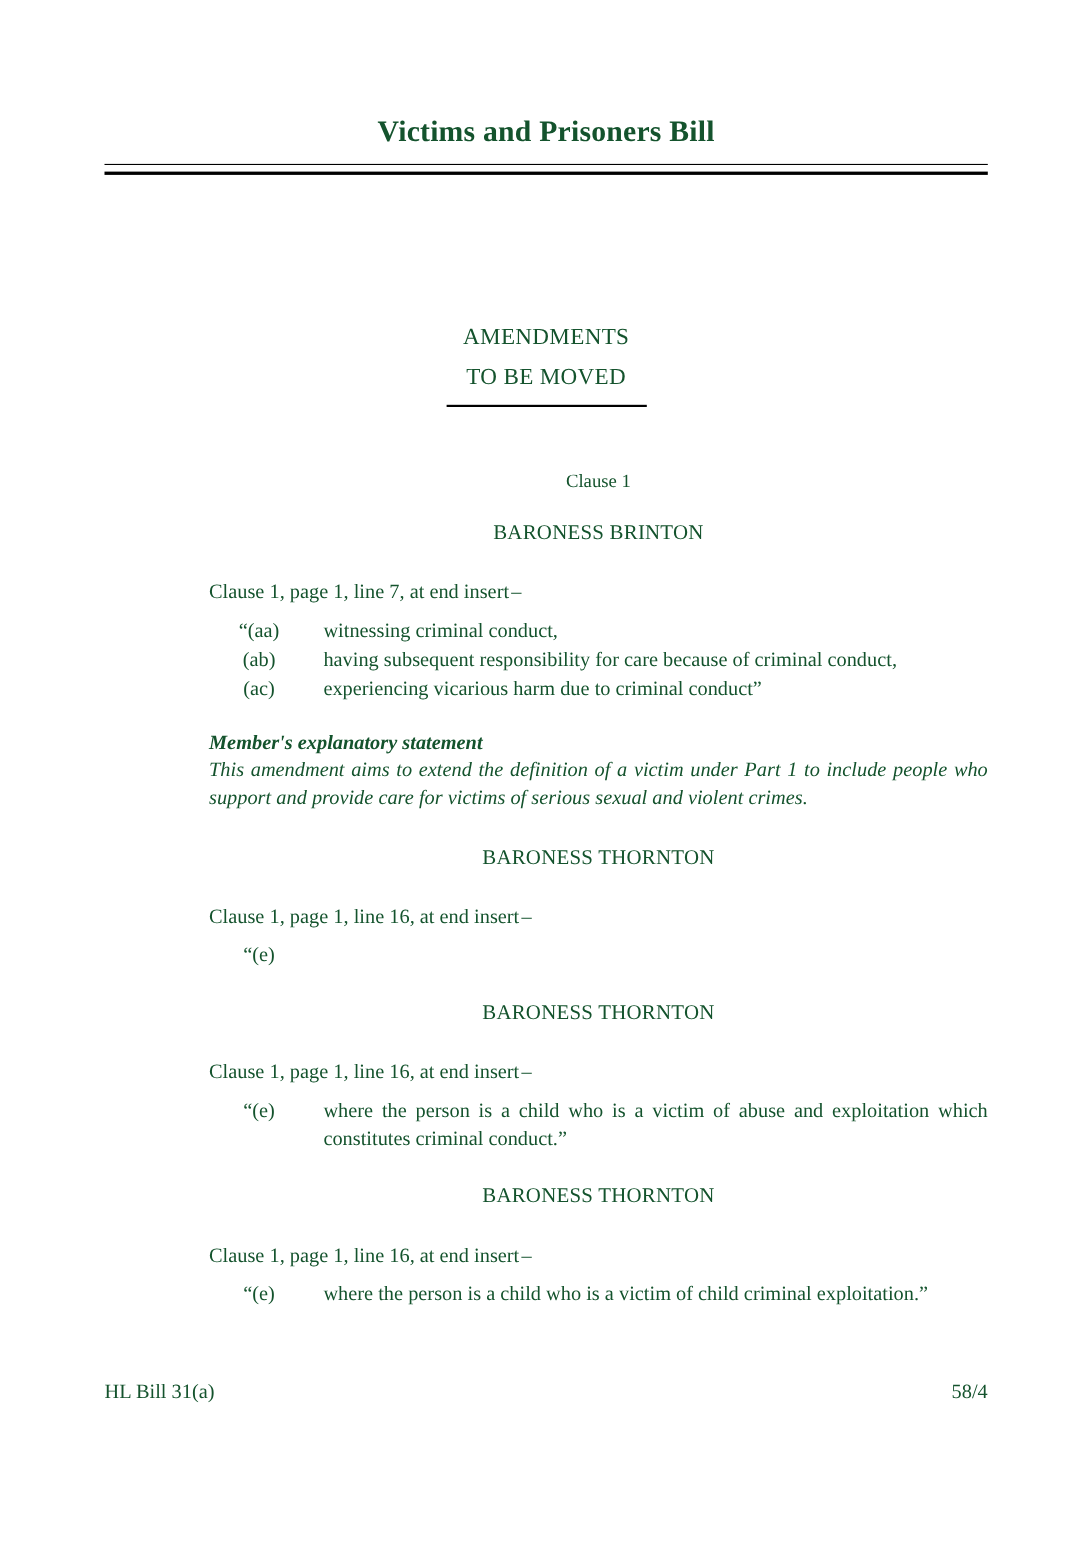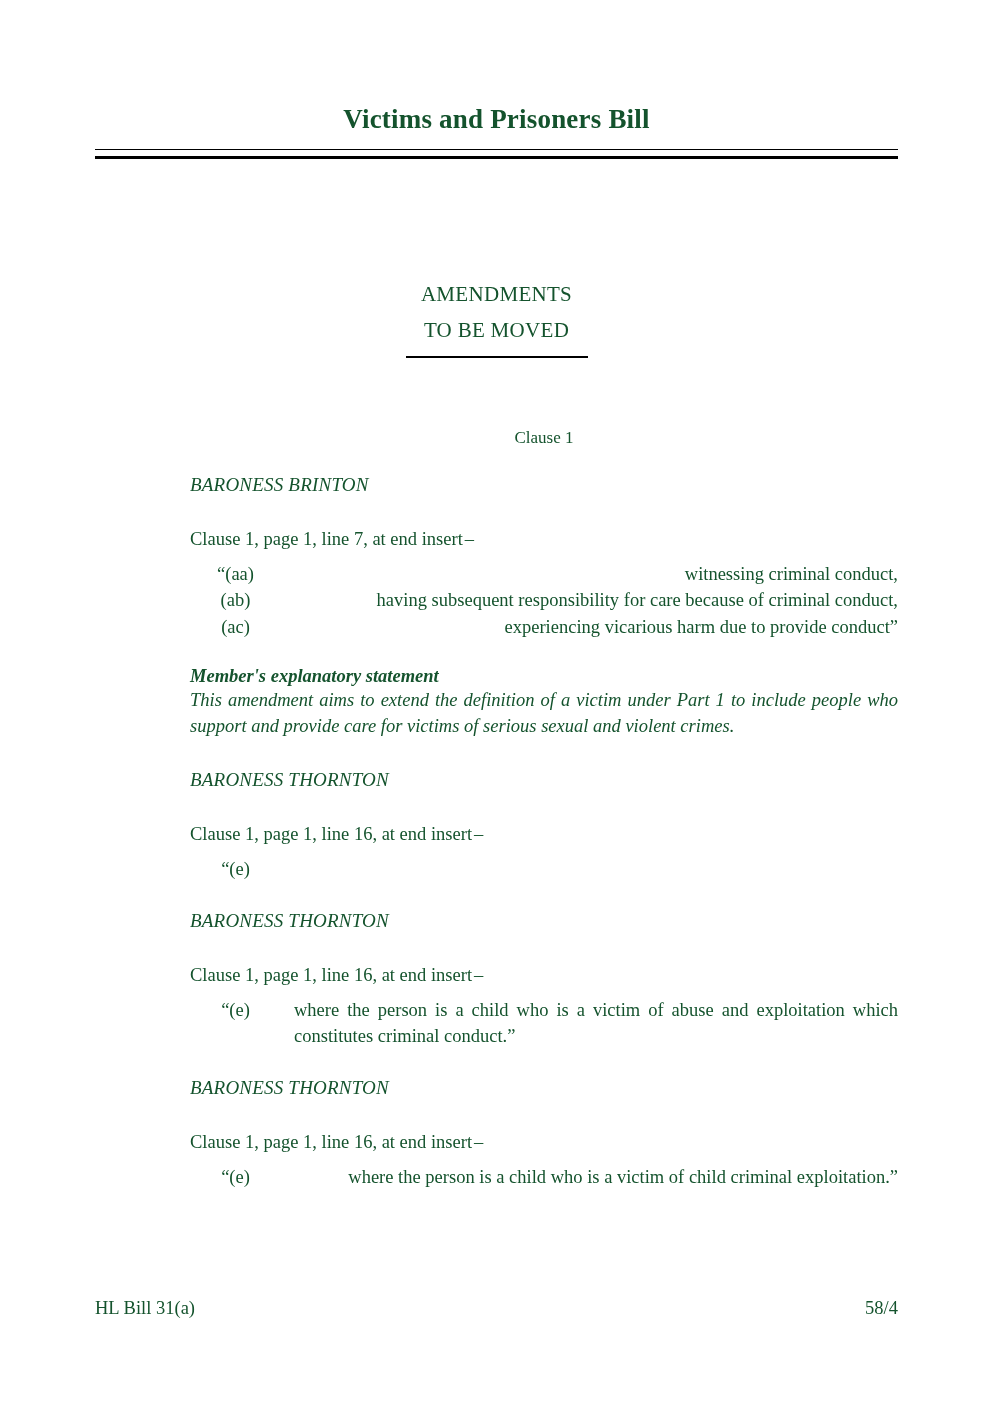--- a/index.html
+++ b/index.html
@@ -44,21 +44,21 @@
     width: 100%;
     height: 3px;
     background: #000;
     margin-top: 2px;
   }
 
   
   .headings {
     position: absolute;
     left: 95px;
-    top: 284px;
+    top: 296px;
     width: 803px;
     text-align: center;
   }
   .head-line {
     font-size: 21px;
     letter-spacing: 0.3px;
     line-height: 1.0;
     margin: 0 0 15px 0;
   }
   .head-line:last-of-type { margin-bottom: 0; }
@@ -77,26 +77,25 @@
     width: 708px;
   }
   .clause-head {
     text-align: center;
     font-weight: normal;
     font-size: 17px;
     margin: 0;
     line-height: 1.2;
   }
   .sponsor {
-    text-align: left;
+    text-align: center;
     font-size: 19px;
     letter-spacing: 0.2px;
     margin: 0;
     line-height: 1.2;
-    font-style: italic;
   }
   .amend-intro {
     font-size: 18.5px;
     margin: 0;
     line-height: 1.35;
     white-space: nowrap;
   }
   .dash { margin-left: 2px; }
 
   
@@ -113,21 +112,21 @@
     text-align: center;
     padding-right: 13px;
     box-sizing: border-box;
     white-space: pre;
   }
   .item-text {
     flex: 1 1 auto;
     text-align: justify;
     text-justify: inter-word;
   }
-  .item-text.nojust { text-align: right; }
+  .item-text.nojust { text-align: left; }
 
   
   .expl-title {
     font-weight: bold;
     font-style: italic;
     font-size: 18.5px;
     margin: 0;
     line-height: 1.3;
   }
   .expl-body {
@@ -144,21 +143,21 @@
   .sp-sponsor-to-intro  { height: 30px; }
   .sp-intro-to-items    { height: 9px; }
   .sp-items-to-expl     { height: 24px; }
   .sp-expl-to-sponsor   { height: 30px; }
   .sp-block-gap         { height: 28px; }
 
   
   .footer {
     position: absolute;
     left: 95px;
-    top: 1297px;
+    top: 1255px;
     width: 803px;
     display: flex;
     justify-content: space-between;
     font-size: 18.5px;
     line-height: 1.2;
   }
 </style>
 </head>
 <body>
 
@@ -190,21 +189,21 @@
         <div class="item">
           <span class="item-label">“(aa)</span>
           <span class="item-text nojust">witnessing criminal conduct,</span>
         </div>
         <div class="item">
           <span class="item-label">(ab)</span>
           <span class="item-text nojust">having subsequent responsibility for care because of criminal conduct,</span>
         </div>
         <div class="item">
           <span class="item-label">(ac)</span>
-          <span class="item-text nojust">experiencing vicarious harm due to provide conduct”</span>
+          <span class="item-text nojust">experiencing vicarious harm due to criminal conduct”</span>
         </div>
       </div>
       <div class="sp-items-to-expl"></div>
       <div class="expl-title">Member's explanatory statement</div>
       <div class="expl-body">This amendment aims to extend the definition of a victim under Part 1 to include people who support and provide care for victims of serious sexual and violent crimes.</div>
     </div>
 
     <div class="sp-expl-to-sponsor"></div>
 
     <div>

